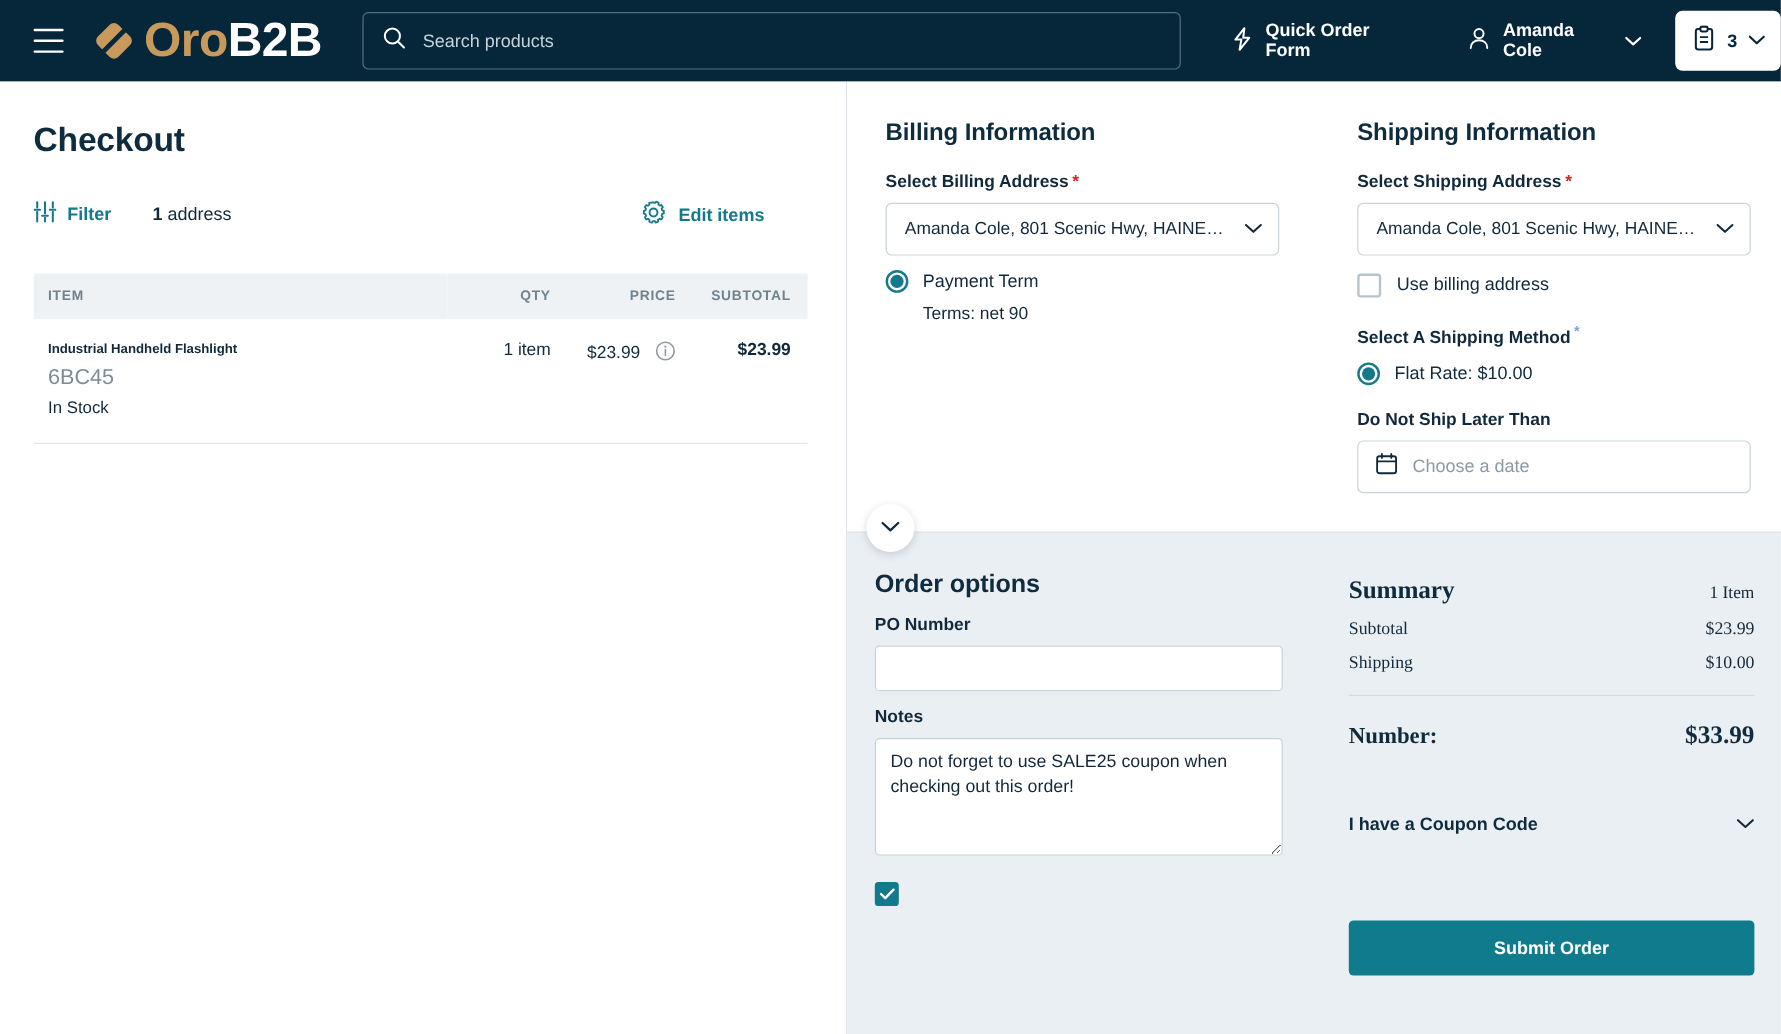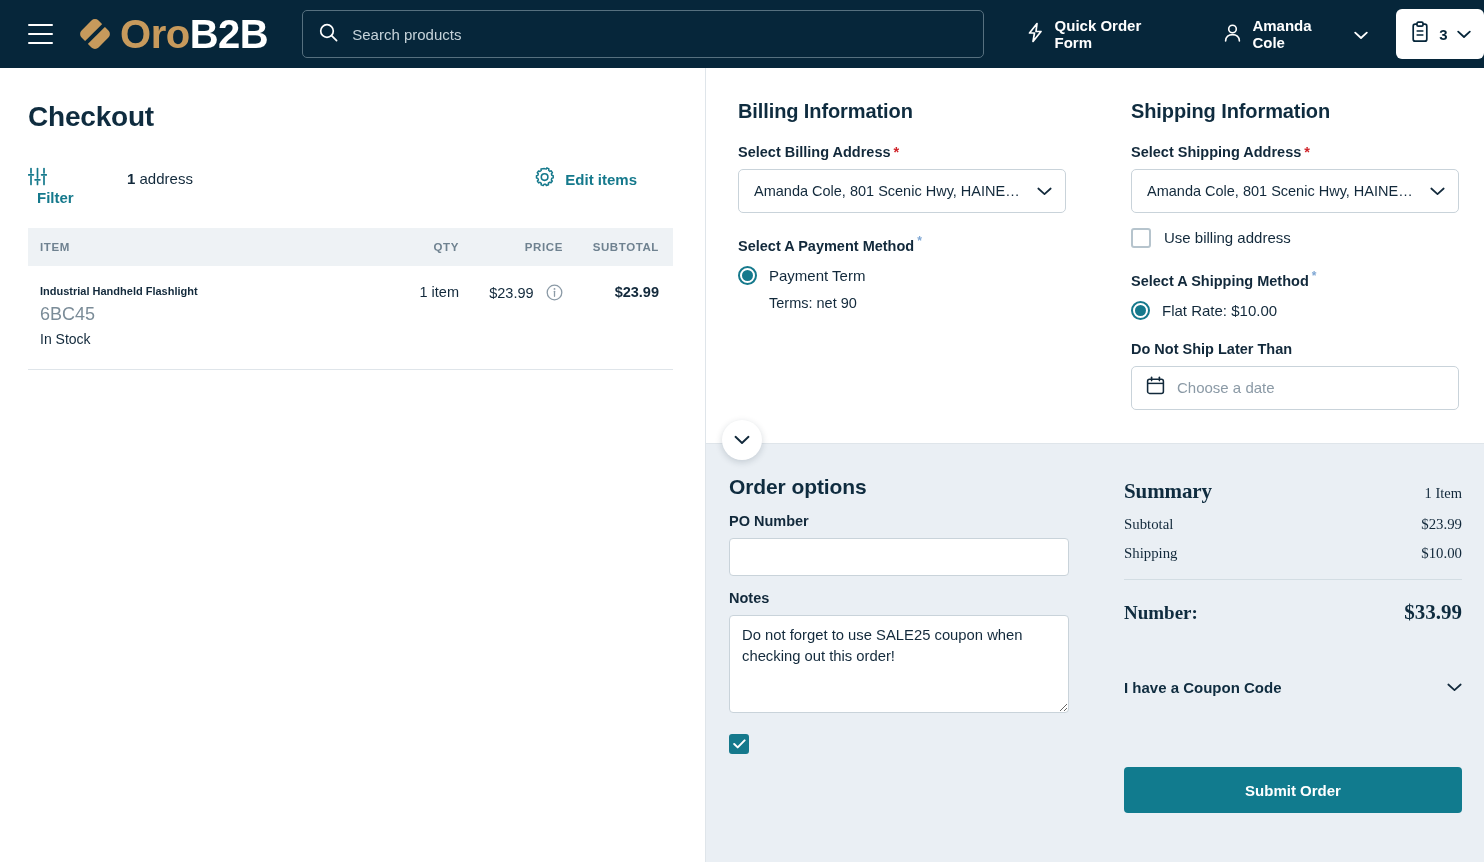--- a/index.html
+++ b/index.html
@@ -84,22 +84,22 @@
     position: absolute; left: 0; top: 0; width: 705px; height: 794px;
     background: #ffffff;
   }
   .page-title {
     position: absolute; left: 28px; top: 33px;
     font-size: 28px; font-weight: bold; color: #0f2c3f; letter-spacing: -0.2px;
   }
   .toolrow { position: absolute; left: 28px; top: 99px; width: 645px; height: 28px; }
   .tool-filter {
     position: absolute; left: 0; top: 0;
-    display: flex; cursor: pointer;
-    color: #15798c; font-size: 15px; font-weight: bold; flex-direction: column;
+    display: flex; align-items: center; cursor: pointer;
+    color: #15798c; font-size: 15px; font-weight: bold;
   }
   .tool-filter .lbl { margin-left: 9px; }
   .prodcount {
     position: absolute; left: 99px; top: 3px;
     font-size: 15px; color: #12293b;
   }
   .prodcount b { font-weight: bold; }
   .tool-edit {
     position: absolute; right: 36px; top: 0;
     display: flex; align-items: center; cursor: pointer;
@@ -417,23 +417,20 @@
       </div>
       <div class="select">
         <span class="txt">Amanda Cole, 801 Scenic Hwy, HAINES…</span>
         <span>
           <svg width="15" height="9" viewBox="0 0 15 9" fill="none">
             <path d="M1.3 1.5 L7.5 7.2 L13.7 1.5" stroke="#12293b" stroke-width="1.7" stroke-linecap="round" stroke-linejoin="round"></path>
           </svg>
         </span>
       </div>
 
-      <div class="fld-label">
-        <span>Select A Payment Method</span><span class="req-blue">*</span>
-      </div>
       <div class="radio-row">
         <span class="radio on"></span>
         <span class="radio-lbl">Payment Term</span>
       </div>
       <div class="sub-terms">Terms: net 90</div>
     </div>
 
     <div class="shipping">
       <div class="sec-title">Shipping Information</div>
 

